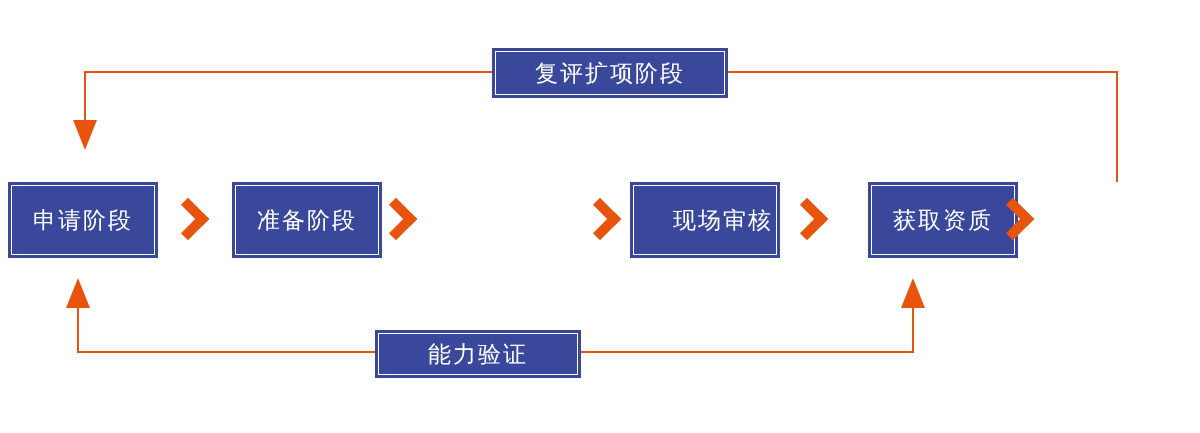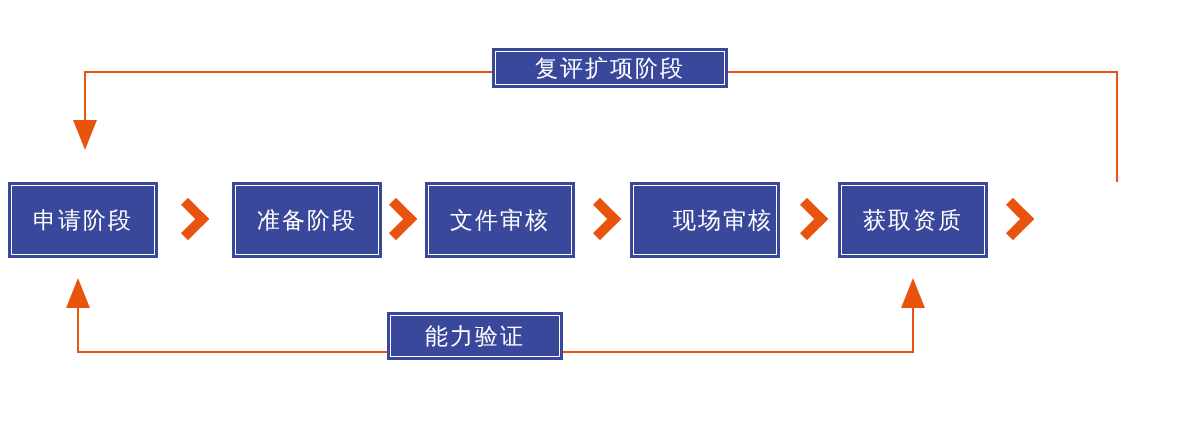--- a/index.html
+++ b/index.html
@@ -46,34 +46,33 @@
   .stage-box {
     width: 150px;
     height: 76px;
     top: 182px;
     font-family: Liberation Serif, serif;
   }
   .stage-1 { left: 8px; }
   .stage-2 { left: 232px; }
   .stage-3 { left: 425px; }
   .stage-4 { left: 630px; padding-left: 36px; }
-  .stage-5 { left: 838px; }
+  .stage-5 { left: 868px; }
   .stage-6 { left: 1042px; }
   .label-box-top {
     left: 492px;
     top: 48px;
     width: 236px;
-    height: 40px;
+    height: 50px;
   }
   .label-box-bottom {
     left: 375px;
-    top: 312px;
-    width: 176px;
+    top: 330px;
+    width: 206px;
     height: 48px;
-    margin-left: 12px;
   }
   .chevron {
     position: absolute;
     top: 204px;
     width: 30px;
     height: 30px;
     box-sizing: border-box;
     border-top: 10px solid #e8540e;
     border-right: 10px solid #e8540e;
     transform: rotate(45deg);
@@ -98,23 +97,20 @@
     <polygon points="78,278 66,308 90,308"></polygon>
     <polygon points="913,278 901,308 925,308"></polygon>
   </svg>
 
   <div class="stage-box stage-1">
     <span>申请阶段</span>
   </div>
   <div class="stage-box stage-2">
     <span>准备阶段</span>
   </div>
-  <div class="stage-box stage-3">
-    <span>文件审核</span>
-  </div>
   <div class="stage-box stage-4">
     <span>现场审核</span>
   </div>
   <div class="stage-box stage-5">
     <span>获取资质</span>
   </div>
 
   <div class="chevron chevron-1"></div>
   <div class="chevron chevron-2"></div>
   <div class="chevron chevron-3"></div>

